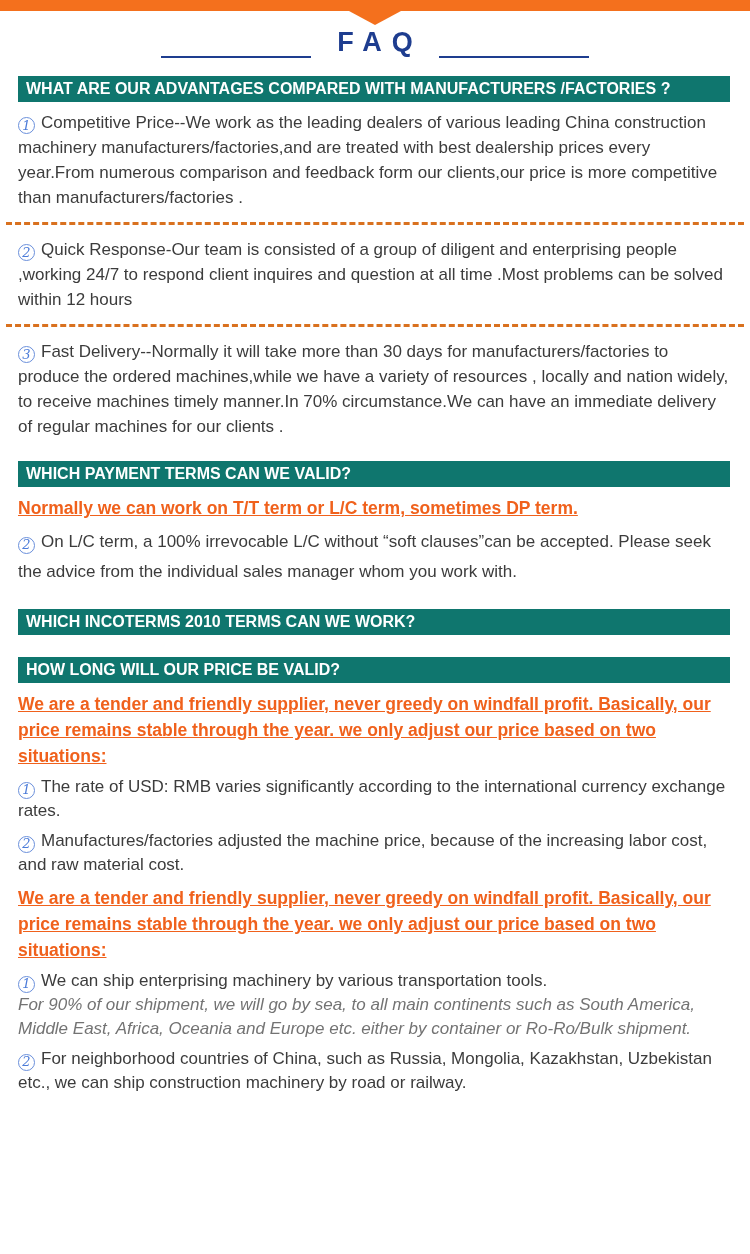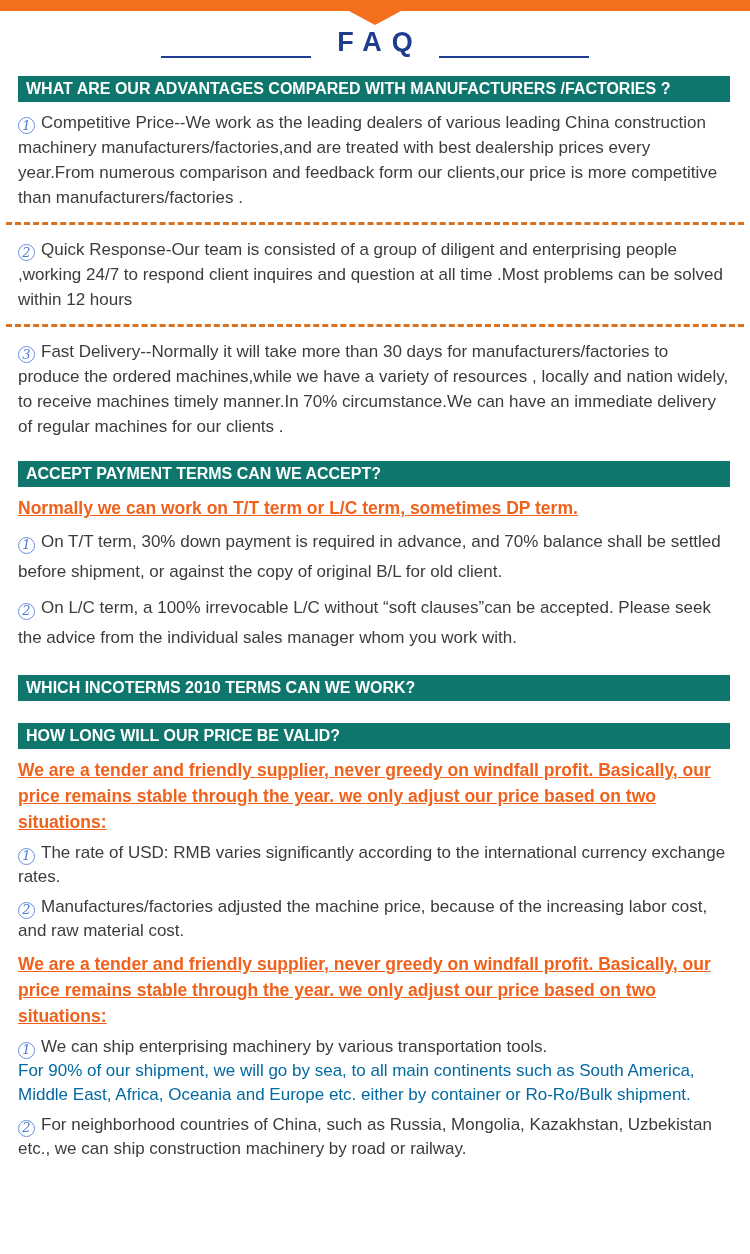--- a/index.html
+++ b/index.html
@@ -31,21 +31,21 @@
     font-weight: bold; font-size: 16px; line-height: 26px; height: 26px;
     padding-left: 8px; white-space: nowrap; overflow: hidden;
   }
   .hbar.first { margin-top: 18px; }
   
   .item, .para {
     margin: 8px 20px 0 18px; font-size: 17px; line-height: 25px; color: #3c3c3c;
   }
   .item.loose { line-height: 30px; margin-top: 6px; }
   .item.tight { line-height: 24px; margin-top: 6px; }
-  .cont { margin: 0 20px 0 18px; font-size: 17px; line-height: 24px; color: #0369a1; }
+  .cont { margin: 0 20px 0 18px; font-size: 17px; line-height: 24px; color: #737373; font-style: italic; }
   
   .intro {
     margin: 8px 20px 0 18px; font-size: 17.5px; font-weight: bold;
     color: #F0611C; line-height: 26px; text-decoration: underline;
   }
   
   .divider { border: 0; border-top: 3px dashed #D9711F; margin: 12px 6px 12px 6px; }
   
   .num {
     display: inline-flex; align-items: center; justify-content: center;
@@ -72,23 +72,22 @@
 <div>
   <div class="hbar first">WHAT ARE OUR ADVANTAGES COMPARED WITH MANUFACTURERS /FACTORIES ?</div>
   <p class="item"><span class="num">1</span><span>Competitive Price--We work as the leading dealers of various leading China construction machinery manufacturers/factories,and are treated with best dealership prices every year.From numerous comparison and feedback form our clients,our price is more competitive than manufacturers/factories .</span></p>
   <hr class="divider">
   <p class="item"><span class="num">2</span><span>Quick Response-Our team is consisted of a group of diligent and enterprising people ,working 24/7 to respond client inquires and question at all time .Most problems can be solved within 12 hours</span></p>
   <hr class="divider">
   <p class="item"><span class="num">3</span><span>Fast Delivery--Normally it will take more than 30 days for manufacturers/factories to produce the ordered machines,while we have a variety of resources , locally and nation widely, to receive machines timely manner.In 70% circumstance.We can have an immediate delivery of regular machines for our clients .</span></p>
 </div>
 
 <div>
-  <div class="hbar">ACCEPT PAYMENT TERMS CAN WE ACCEPT?</div>
+  <div class="hbar">WHICH PAYMENT TERMS CAN WE VALID?</div>
   <p class="intro">Normally we can work on T/T term or L/C term, sometimes DP term.</p>
-  <p class="item loose"><span class="num">1</span><span>On T/T term, 30% down payment is required in advance, and 70% balance shall be settled before shipment, or against the copy of original B/L for old client.</span></p>
   <p class="item loose"><span class="num">2</span><span>On L/C term, a 100% irrevocable L/C without “soft clauses”can be accepted. Please seek the advice from the individual sales manager whom you work with.</span></p>
 </div>
 
 <div>
   <div class="hbar">WHICH INCOTERMS 2010 TERMS CAN WE WORK?</div>
 </div>
 
 <div>
   <div class="hbar">HOW LONG WILL OUR PRICE BE VALID?</div>
   <p class="intro">We are a tender and friendly supplier, never greedy on windfall profit. Basically, our price remains stable through the year. we only adjust our price based on two situations:</p>

